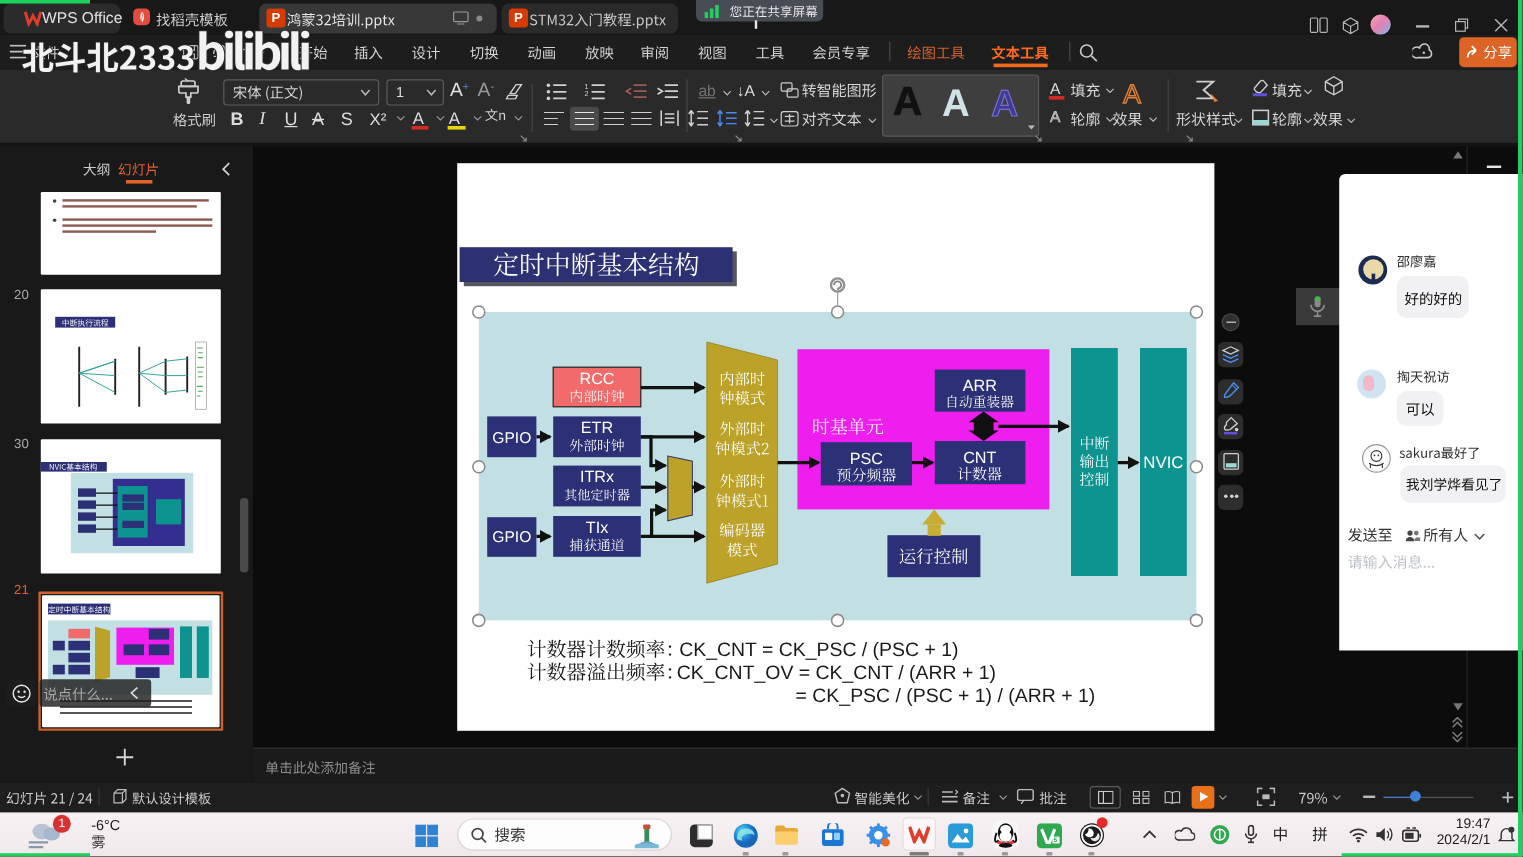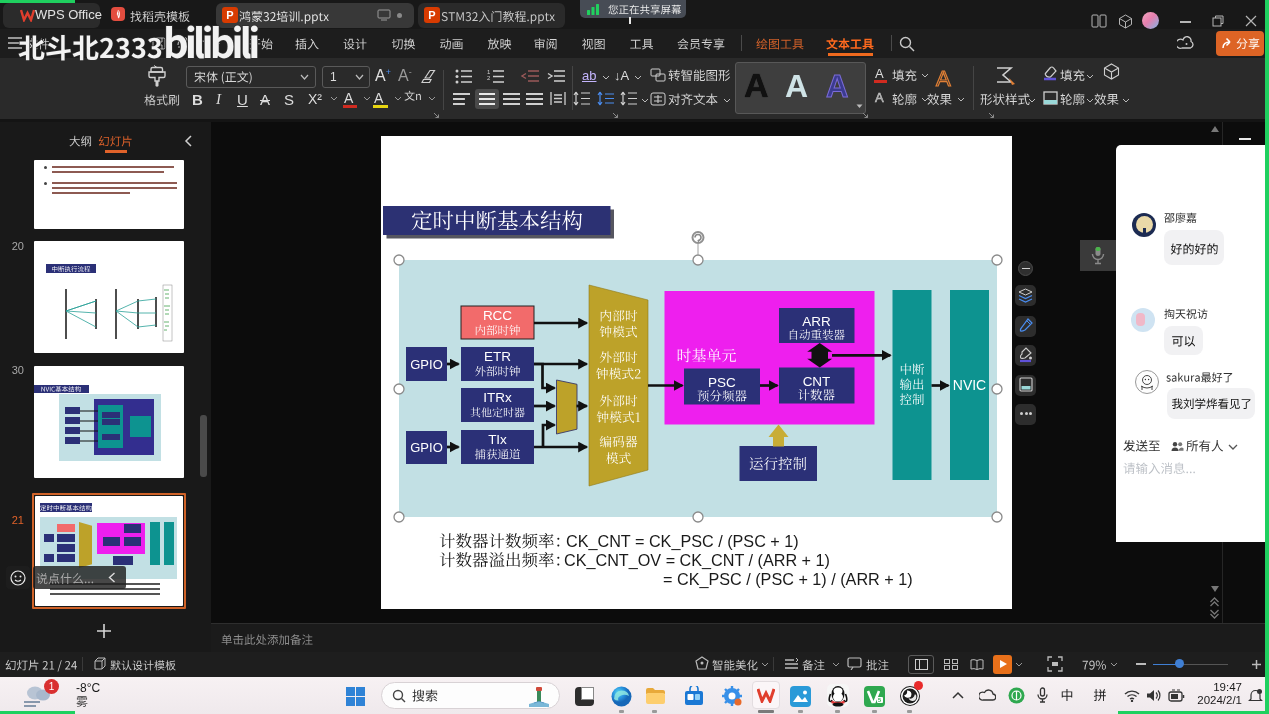--- a/index.html
+++ b/index.html
@@ -160,21 +160,21 @@
       <text x="0" y="5" font-size="6" fill="#cfcfcf">1</text>
       <text x="0" y="11" font-size="6" fill="#cfcfcf">2</text>
     </svg>
 <svg class="abs" style="left:520px;top:69px" width="19" height="14" viewBox="0 0 19 14">
       <path d="M8 2h11M8 7h11M8 12h11M6 4.5L2 7l4 2.5" stroke="#9b5a5a" stroke-width="1.4" fill="none"></path>
     </svg>
 <svg class="abs" style="left:546px;top:69px" width="19" height="14" viewBox="0 0 19 14">
       <path d="M8 2h11M8 7h11M8 12h11M2 4.5L6 7l-4 2.5" stroke="#cfcfcf" stroke-width="1.4" fill="none"></path>
     </svg>
 <div class="ribbonsep" style="left:572px;height:44px;top:66px"></div>
-<div class="abs" style="left:582px;top:68px;font-size:13px;color:#c4b5fd;text-decoration:underline">ab</div>
+<div class="abs" style="left:582px;top:68px;font-size:13px;color:#737373;text-decoration:underline">ab</div>
 <svg class="abs" style="left:602px;top:75px" width="8" height="5" viewBox="0 0 8 5">
       <path d="M1 1 L4 4 L7 1" stroke="#bbb" fill="none"></path>
     </svg>
 <div class="abs" style="left:614px;top:68px;font-size:13px;color:#dcdcdc">↓A</div>
 <svg class="abs" style="left:634px;top:75px" width="8" height="5" viewBox="0 0 8 5">
       <path d="M1 1 L4 4 L7 1" stroke="#bbb" fill="none"></path>
     </svg>
 
 <div class="hbars" style="left:453px;top:93px;width:17px;height:12px;background:repeating-linear-gradient(#cfcfcf 0 1.5px,transparent 1.5px 5px);clip-path:polygon(0 0,100% 0,100% 40%,70% 40%,70% 100%,0 100%)"></div>
 <div class="abs" style="left:475px;top:89px;width:24px;height:20px;background:#4a4a4a;border-radius:3px"></div>
@@ -279,21 +279,21 @@
       <path d="M7 1 L2 6 L7 11" stroke="#cfcfcf" stroke-width="1.5" fill="none"></path>
     </svg>
 
 <div class="thumb" style="top:160px;height:69px"></div>
 <div class="thumb" style="top:241px;height:112px"></div>
 <div class="thumb" style="top:366px;height:112px"></div>
 <div class="abs" style="left:32px;top:493px;width:154px;height:116px;border:2px solid #cf6228;border-radius:1px"></div>
 <div class="thumb" style="left:35px;top:496px;width:148px;height:110px"></div>
 <div class="snum" style="left:4px;top:240px">20</div>
 <div class="snum" style="left:4px;top:364px">30</div>
-<div class="snum" style="left:4px;top:514px;color:#e0622a">21</div>
+<div class="snum" style="left:4px;top:486px;color:#e0622a">21</div>
 
 <div class="abs" style="left:44px;top:166px;width:3px;height:3px;border-radius:50%;background:#444"></div>
 <div class="abs" style="left:52px;top:166px;width:122px;height:2px;background:#8d5a52"></div>
 <div class="abs" style="left:52px;top:171px;width:112px;height:2px;background:#8d5a52"></div>
 <div class="abs" style="left:44px;top:182px;width:3px;height:3px;border-radius:50%;background:#444"></div>
 <div class="abs" style="left:52px;top:182px;width:125px;height:2px;background:#8d5a52"></div>
 <div class="abs" style="left:52px;top:187px;width:125px;height:2px;background:#8d5a52"></div>
 <div class="abs" style="left:52px;top:192px;width:78px;height:2px;background:#8d5a52"></div>
 
 <div class="abs" style="left:46px;top:264px;width:50px;height:9px;background:#2b3077"></div>
@@ -595,21 +595,21 @@
     </svg>
 
 <div class="abs" style="left:0;top:677px;width:1269px;height:37px;background:linear-gradient(#f7f1f3,#efe9ec)"></div>
 
 <svg class="abs" style="left:22px;top:683px" width="34" height="26" viewBox="0 0 34 26">
       <ellipse cx="13" cy="10" rx="8" ry="6.5" fill="#b8c4d4"></ellipse>
       <ellipse cx="21" cy="12" rx="7" ry="5.5" fill="#a8b8cc"></ellipse>
       <path d="M2 19 h16 M2 23 h12" stroke="#8898ac" stroke-width="1.8"></path>
     </svg>
 <div class="abs" style="left:44px;top:679px;width:15px;height:15px;border-radius:50%;background:#d93030;color:#fff;font-size:10px;display:flex;align-items:center;justify-content:center">1</div>
-<div class="abs" style="left:76px;top:681px;font-size:12px;color:#1a1a1a">-8°C</div>
+<div class="abs" style="left:76px;top:681px;font-size:12px;color:#1a1a1a">-6°C</div>
 
 <svg class="abs" style="left:346px;top:687px" width="19" height="19" viewBox="0 0 19 19">
       <rect x="0" y="0" width="9" height="9" fill="#2f83d6"></rect>
       <rect x="10" y="0" width="9" height="9" fill="#2f83d6"></rect>
       <rect x="0" y="10" width="9" height="9" fill="#2f83d6"></rect>
       <rect x="10" y="10" width="9" height="9" fill="#2f83d6"></rect>
     </svg>
 
 <div class="abs" style="left:381px;top:682px;width:179px;height:27px;background:#fdfdfd;border:1px solid #d8d2d5;border-radius:14px"></div>
 <svg class="abs" style="left:392px;top:689px" width="14" height="14" viewBox="0 0 14 14">

